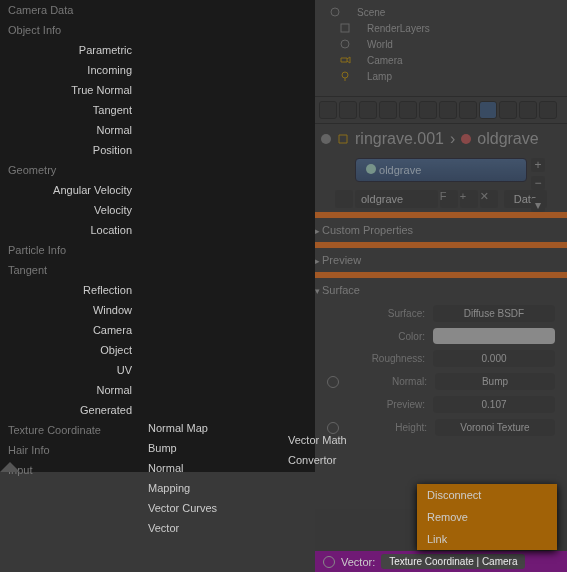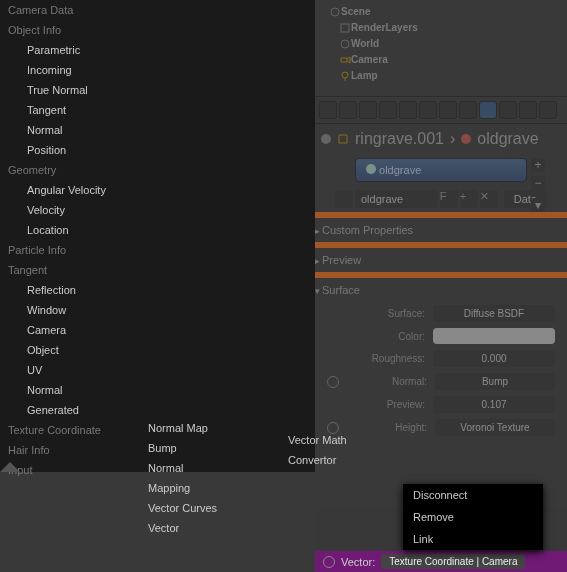--- a/index.html
+++ b/index.html
@@ -4,43 +4,43 @@
 <style>
 * { margin: 0; padding: 0; box-sizing: border-box; font-family: Arial, sans-serif; }
 body { background: #393939; color: #999; font-size: 11px; overflow: hidden; width: 567px; height: 572px; position: relative; }
 .left-menu { position: absolute; left: 0; top: 0; width: 315px; height: 472px; background: #1a1a1a; z-index: 10; }
 .menu-col { float: left; }
 .col1 { width: 140px; }
 .col2 { width: 140px; }
 .col3 { width: 100px; position: absolute; left: 280px; bottom: 0; }
 .menu-item { padding: 4px 8px; color: #ccc; cursor: pointer; white-space: nowrap; }
 .menu-header { padding: 4px 8px; color: #777; }
-.sub { padding-left: 27px; }
+.sub { padding-left: 27px; text-align: right; }
 .right-panel { position: absolute; left: 315px; top: 0; right: 0; height: 100%; background: #393939; opacity: 0.55; }
 .outliner { padding: 4px; font-size: 10px; }
-.out-row { padding: 2px 0 2px 20px; color: #aaa; display: flex; align-items: flex-start; gap: 0; font-weight: bold; }
+.out-row { padding: 2px 0 2px 20px; color: #aaa; display: flex; align-items: flex-end; gap: 16px; }
 .icon-row { display: flex; gap: 2px; padding: 4px; border-top: 1px solid #222; border-bottom: 1px solid #222; margin-top: 8px; }
 .ico-btn { width: 18px; height: 18px; background: #333; border: 1px solid #222; border-radius: 3px; }
 .ico-btn.active { background: #3a5a85; }
 .breadcrumb { padding: 6px; font-size: 16px; color: #aaa; display: flex; align-items: center; gap: 6px; }
 .dot-ico { width: 10px; height: 10px; border-radius: 50%; background: #888; display: inline-block; }
 .name-field { margin: 4px 20px; background: linear-gradient(#4a6a95,#355078); border: 1px solid #223; border-radius: 4px; padding: 5px 10px; color: #cde; }
 .id-row { display: flex; gap: 2px; padding: 4px 20px; align-items: center; }
 .id-ico { width: 18px; height: 18px; background: #333; border-radius: 3px; }
 .id-name { flex: 1; background: #333; padding: 3px 6px; border-radius: 3px; color: #ccc; }
 .id-btn { width: 18px; height: 18px; background: #333; border-radius: 3px; }
 .data-btn { background: #333; padding: 3px 10px; border-radius: 3px; color: #ccc; margin-left: 4px; }
 .panel-h { padding: 6px 0; color: #aaa; border-top: 6px solid #f97316; }
 .panel-h::before { content: "▸ "; font-size: 9px; }
 .panel-h.open::before { content: "▾ "; }
 .prop-row { display: flex; padding: 3px 12px 3px 30px; align-items: center; gap: 8px; }
 .prop-label { width: 80px; text-align: right; color: #999; font-size: 10px; }
 .prop-val { flex: 1; background: #333; border-radius: 4px; padding: 3px 8px; text-align: center; color: #ccc; font-size: 10px; position: relative; }
 .color-sw { flex: 1; height: 16px; background: #ccc; border-radius: 4px; }
-.ctx-menu { position: absolute; right: 24px; bottom: 22px; background: #000000; z-index: 20; width: 140px; box-shadow: 0 2px 8px #000; }
+.ctx-menu { position: absolute; right: 10px; bottom: 22px; background: #a16207; z-index: 20; width: 140px; box-shadow: 0 2px 8px #000; }
 .ctx-item { padding: 5px 10px; color: #ccc; cursor: pointer; }
 .footer { position: absolute; bottom: 0; left: 315px; right: 0; background: #701a75; padding: 3px 8px; display: flex; align-items: center; gap: 6px; }
 .footer-label { color: #ccc; }
 .footer-val { background: #444; padding: 2px 8px; border-radius: 3px; color: #eee; font-size: 10px; }
 .circle-ico { width: 12px; height: 12px; border: 1px solid #888; border-radius: 50%; display: inline-block; }
 .plus-btn { position: absolute; right: 2px; width: 14px; height: 14px; background: #333; border-radius: 3px; color: #aaa; text-align: center; line-height: 14px; font-size: 12px; }
 .triangle { position:absolute; left:0; bottom:0; width:0; height:0; border-left:10px solid transparent; border-right:10px solid transparent; border-bottom:10px solid #555; z-index:11;}
 svg.out-svg { width:12px; height:12px; }
 </style>
 </head>

